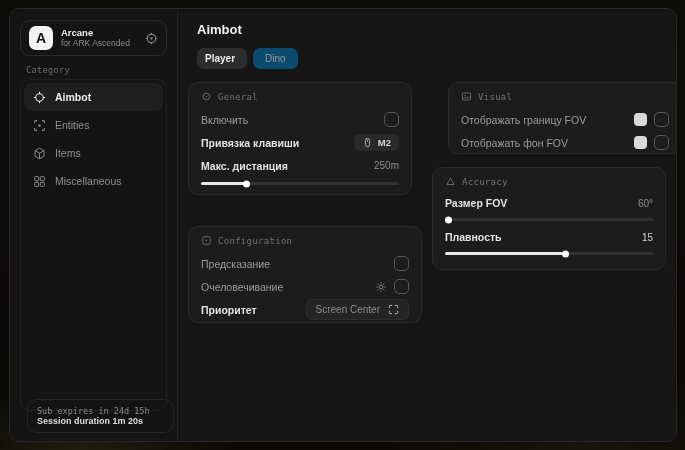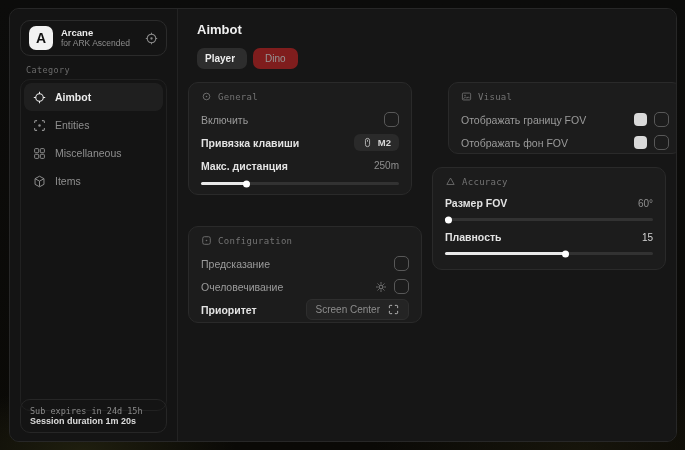--- a/index.html
+++ b/index.html
@@ -46,37 +46,37 @@
     border:1px solid #212121; border-radius:10px; padding:3px;
   }
   .nav-item {
     display:flex; align-items:center; gap:9px;
     height:28px; padding:0 9px; border-radius:8px;
     color:#8f8f8f; font-size:10.5px; cursor:default;
   }
   .nav-item .nicon { display:flex; color:inherit; }
   .nav-item.active { background:rgba(255,255,255,.05); color:#ececec; font-weight:bold; }
   .sidebar-footer {
-    position:absolute; left:10px; bottom:8px; width:147px; height:34px;
+    position:absolute; left:17px; bottom:8px; width:147px; height:34px;
     border:1px solid #262626; border-radius:10px;
     padding:4px 9px; display:flex; flex-direction:column; justify-content:center; gap:0;
   }
   .sub-expires {
     font-family:"DejaVu Sans Mono", monospace;
     font-size:8.5px; color:#8a8a8a; white-space:nowrap;
   }
   .session-duration { font-size:9px; font-weight:bold; color:#dcdcdc; white-space:nowrap; }
 
   
   .main { position:absolute; left:168px; top:0; right:0; bottom:0; background:#161616; }
   .page-title { position:absolute; left:19px; top:13px; font-size:13px; font-weight:bold; color:#f0f0f0; }
   .tabs { position:absolute; left:19px; top:39px; display:flex; gap:6px; }
   .tab {
     height:21px; padding:0 12px; border-radius:7px;
-    display:flex; align-items:center; font-size:10px; color:#969696; background:#7f1d1d;
+    display:flex; align-items:center; font-size:10px; color:#969696; background:#0c4a6e;
   }
   .tab.active { background:#2d2d2d; color:#ededed; font-weight:bold;padding-left:8px; }
 
   .card {
     position:absolute; background:#1c1c1c; border:1px solid #2a2a2a; border-radius:10px;
     padding:8px 12px 9px;
   }
   .card-header {
     display:flex; align-items:center; gap:6px; margin-bottom:6px;
     font-family:"DejaVu Sans Mono", monospace; font-size:9px; color:#737373; letter-spacing:.3px;
@@ -160,36 +160,36 @@
           <svg width="13" height="13" viewBox="0 0 16 16" fill="none" stroke="currentColor" stroke-width="1.3">
             <path d="M2 5V3.5A1.5 1.5 0 0 1 3.5 2H5M11 2h1.5A1.5 1.5 0 0 1 14 3.5V5M14 11v1.5a1.5 1.5 0 0 1-1.5 1.5H11M5 14H3.5A1.5 1.5 0 0 1 2 12.5V11"></path>
             <circle cx="8" cy="8" r="1.5" fill="currentColor" stroke="none"></circle>
           </svg>
         </span>
         <span>Entities</span>
       </div>
       <div class="nav-item">
         <span class="nicon">
           <svg width="13" height="13" viewBox="0 0 16 16" fill="none" stroke="currentColor" stroke-width="1.2">
+            <path d="M8 1.5l5.5 3v7l-5.5 3-5.5-3v-7l5.5-3z"></path>
+              <path d="M2.5 4.5L8 7.6l5.5-3.1M8 7.6V14"></path>
+          </svg>
+        </span>
+        <span>Items</span>
+      </div>
+      <div class="nav-item">
+        <span class="nicon">
+          <svg width="13" height="13" viewBox="0 0 16 16" fill="none" stroke="currentColor" stroke-width="1.2">
             <rect x="2" y="2" width="5" height="5" rx="1"></rect>
               <rect x="9" y="2" width="5" height="5" rx="1"></rect>
             <rect x="2" y="9" width="5" height="5" rx="1"></rect>
               <rect x="9" y="9" width="5" height="5" rx="1"></rect>
           </svg>
         </span>
         <span>Miscellaneous</span>
-      </div>
-      <div class="nav-item">
-        <span class="nicon">
-          <svg width="13" height="13" viewBox="0 0 16 16" fill="none" stroke="currentColor" stroke-width="1.2">
-            <path d="M8 1.5l5.5 3v7l-5.5 3-5.5-3v-7l5.5-3z"></path>
-              <path d="M2.5 4.5L8 7.6l5.5-3.1M8 7.6V14"></path>
-          </svg>
-        </span>
-        <span>Items</span>
       </div>
     </div>
 
     <div class="sidebar-footer">
       <div class="sub-expires">Sub expires in 24d 15h</div>
       <div class="session-duration">Session duration 1m 20s</div>
     </div>
   </div>
 
   <div class="main">

